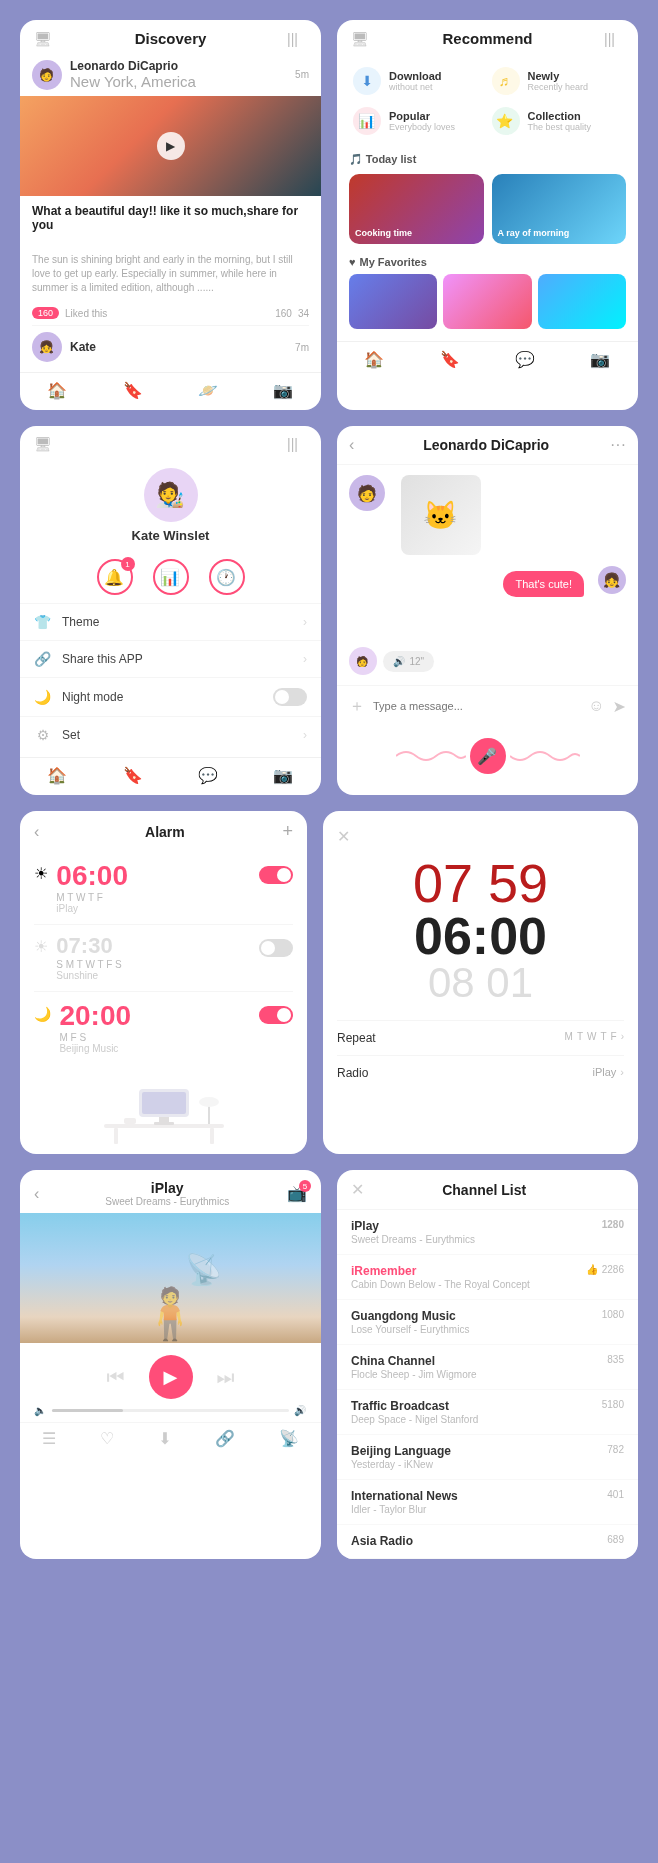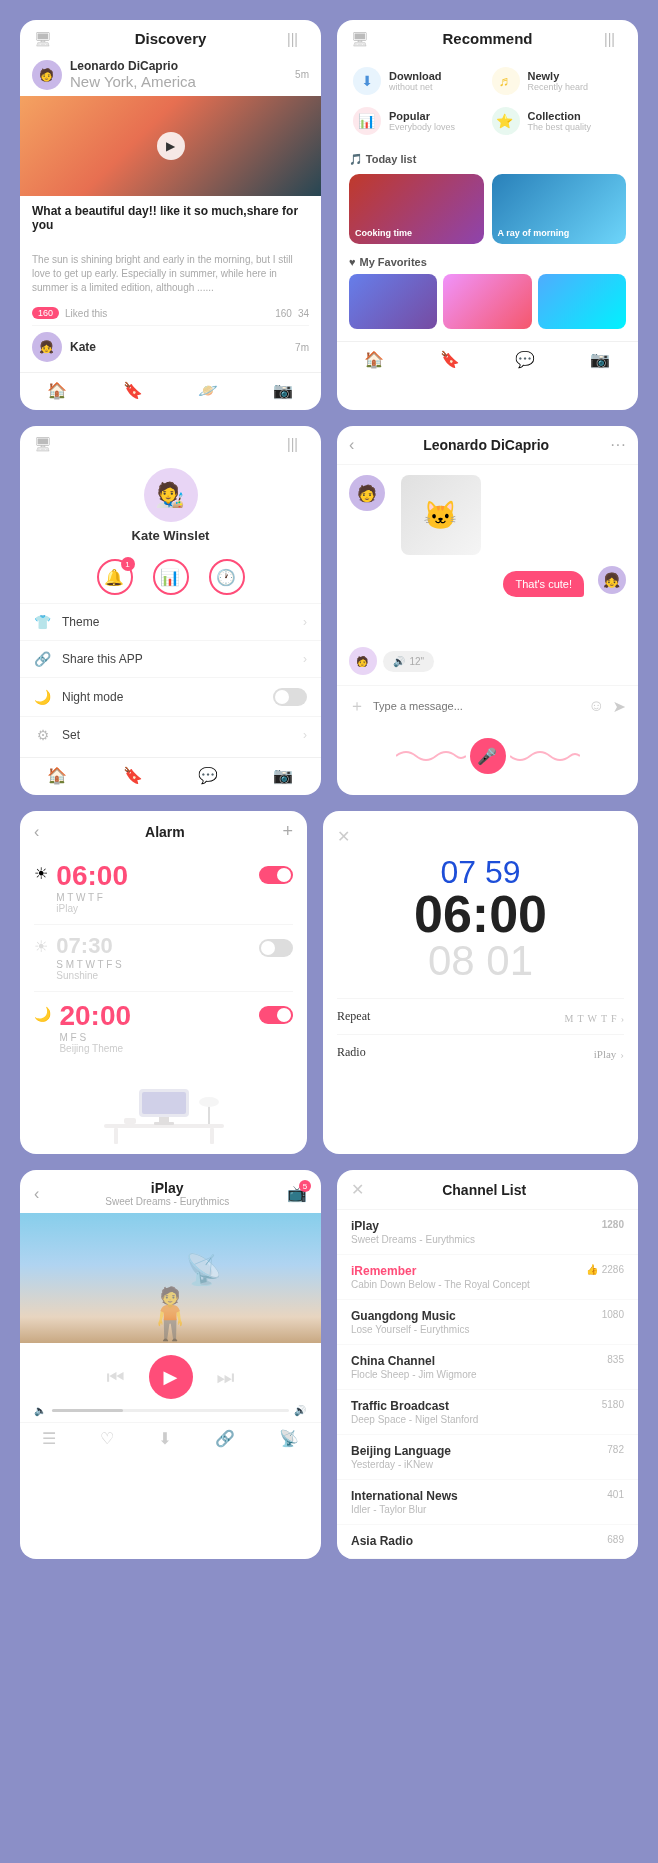--- a/index.html
+++ b/index.html
@@ -431,37 +431,36 @@
       font-size: 40px;
     }
 
     
     .clock-card {
       display: flex;
       flex-direction: column;
       padding: 16px 14px;
     }
     .clock-close { color: #ccc; font-size: 16px; margin-bottom: 10px; }
-    .clock-prev { font-size: 32px; font-weight: 300; color: #1d4ed8; text-align: center; line-height: 1; }
+    .clock-prev { font-size: 54px; font-weight: 300; color: #b91c1c; text-align: center; line-height: 1; }
     .clock-current {
       font-size: 52px;
       font-weight: 800;
       color: #222;
       text-align: center;
       line-height: 1;
     }
     .clock-next { font-size: 42px; font-weight: 300; color: #ddd; text-align: center; line-height: 1; }
     .clock-settings { margin-top: 16px; }
     .clock-row {
       display: flex;
-      align-items: flex-end;
+      align-items: flex-start;
       justify-content: space-between;
       padding: 10px 0;
       border-top: 1px solid #f5f5f5;
-      font-family: Liberation Serif, serif;
     }
     .clock-key { font-size: 12px; color: #333; }
     .clock-val { font-size: 11px; color: #aaa; display: flex; align-items: center; gap: 4px; }
     .clock-days { display: flex; gap: 4px; font-size: 10px; color: #bbb; }
 
     
     .iplay-card { }
     .iplay-header {
       display: flex;
       align-items: center;
@@ -794,21 +793,21 @@
           <div class="alarm-toggle">
             <div class="toggle"></div>
           </div>
         </div>
 
         <div class="alarm-item" style="border-bottom:none;">
           <span class="alarm-moon">🌙</span>
           <div>
             <div class="alarm-time-big">20:00</div>
             <div class="alarm-days">M  F  S</div>
-            <div class="alarm-label">Beijing Theme</div>
+            <div class="alarm-label">Beijing Music</div>
           </div>
           <div class="alarm-toggle">
             <div class="toggle on"></div>
           </div>
         </div>
       </div>
       <div class="alarm-illustration">
         <svg width="140" height="70" viewBox="0 0 140 70">
 
           <rect x="10" y="50" width="120" height="4" rx="2" fill="#f0eeee"></rect>

